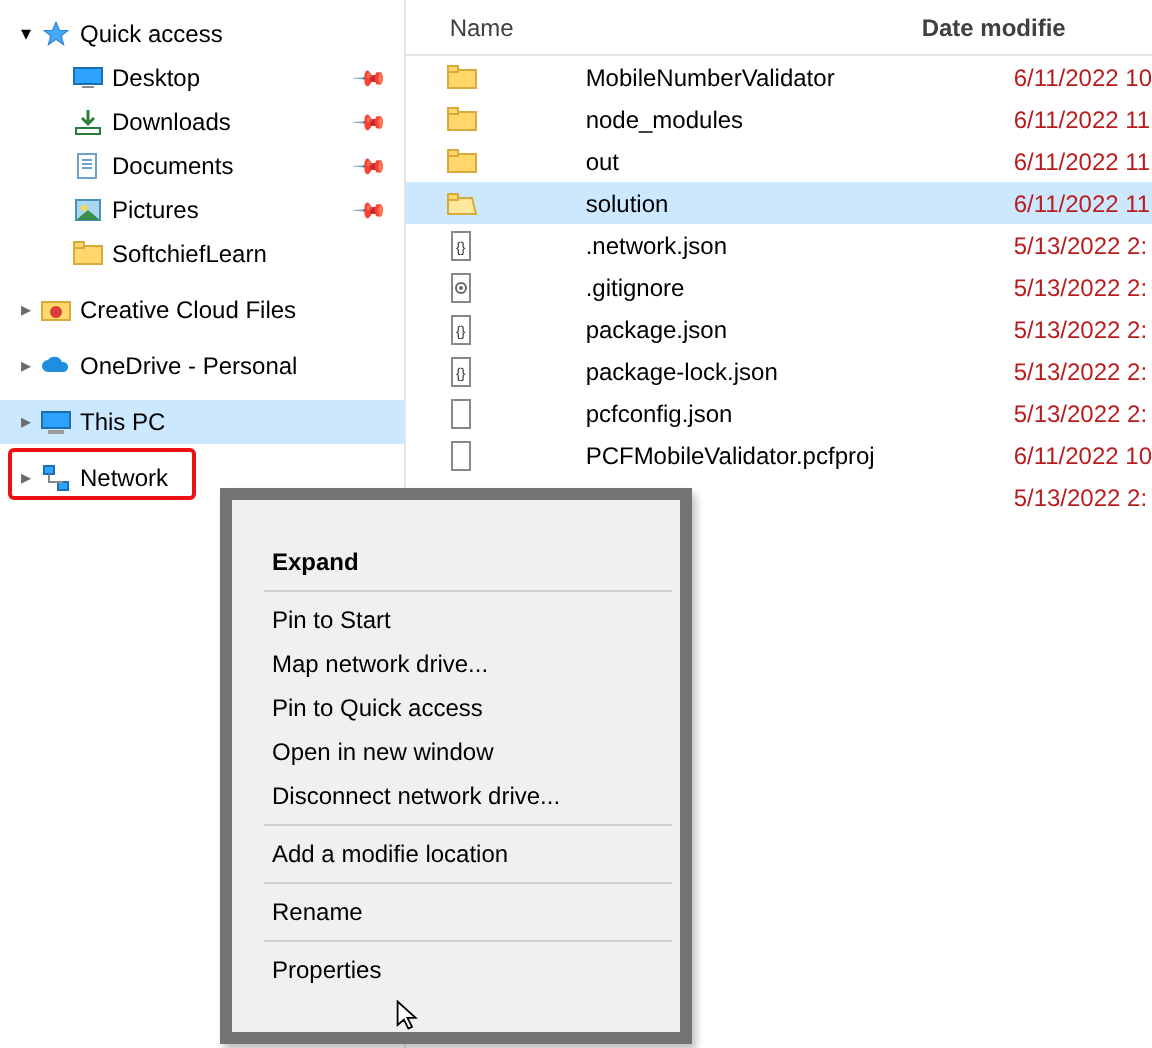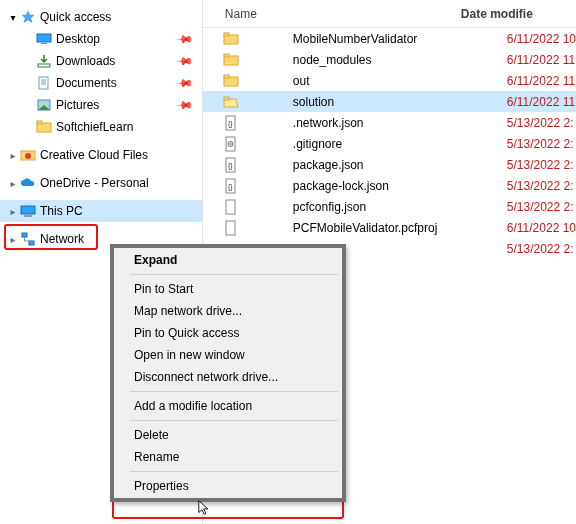--- a/index.html
+++ b/index.html
@@ -91,23 +91,23 @@
       justify-content: center;
     }
     .file-label { flex: 0 0 214px; white-space: nowrap; overflow: hidden; margin-left: 48px; }
     .file-date { white-space: nowrap; color: #b91c1c; }
     .context-menu {
       position: absolute;
       left: 110px;
       top: 244px;
       width: 236px;
       background: #f0f0f0;
-      border: 4px solid #737373;
+      border: 6px solid #737373;
       box-shadow: 2px 3px 4px rgba(0,0,0,0.25);
-      padding: 1px 2px;
+      padding: 20px 2px;
     }
     .menu-item {
       height: 22px;
       display: flex;
       align-items: center;
       padding-left: 18px;
       font-size: 12px;
     }
     .menu-item.bold { font-weight: 600; }
     .menu-sep {
@@ -376,21 +376,20 @@
   <div class="menu-item bold">Expand</div>
   <div class="menu-sep"></div>
   <div class="menu-item">Pin to Start</div>
   <div class="menu-item">Map network drive...</div>
   <div class="menu-item">Pin to Quick access</div>
   <div class="menu-item">Open in new window</div>
   <div class="menu-item">Disconnect network drive...</div>
   <div class="menu-sep"></div>
   <div class="menu-item">Add a modifie location</div>
   <div class="menu-sep"></div>
-  <div class="menu-item">Delete</div>
   <div class="menu-item">Rename</div>
   <div class="menu-sep"></div>
   <div class="menu-item">Properties</div>
 </div>
 
 <svg class="cursor" viewBox="0 0 20 20">
   <path d="M2 2 L2 15 L5.5 12 L8 17 L10 16 L7.5 11 L12 11 Z" fill="#fff" stroke="#000" stroke-width="1"></path>
 </svg>
 
 </body></html>

